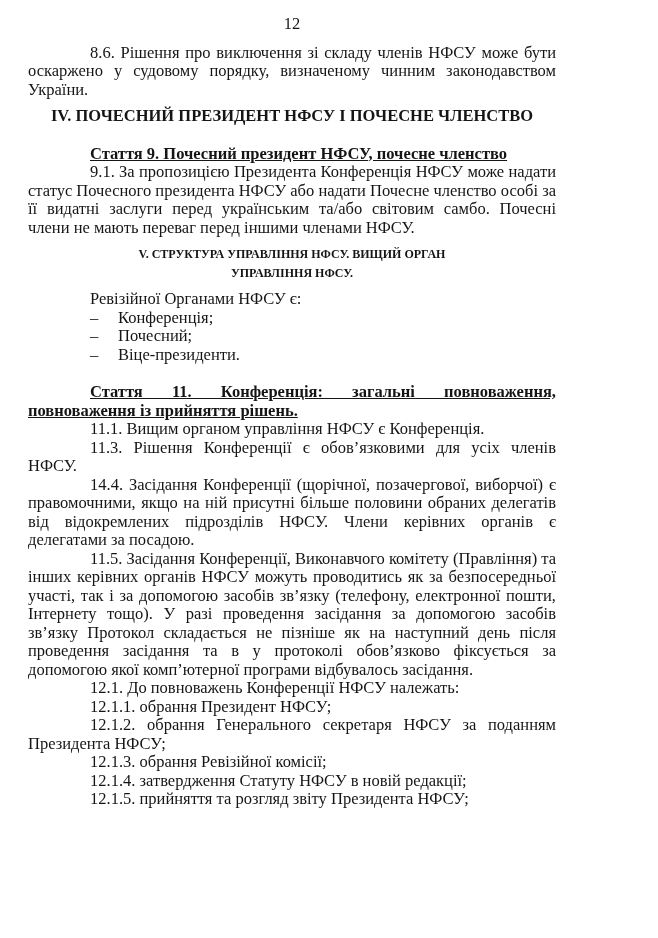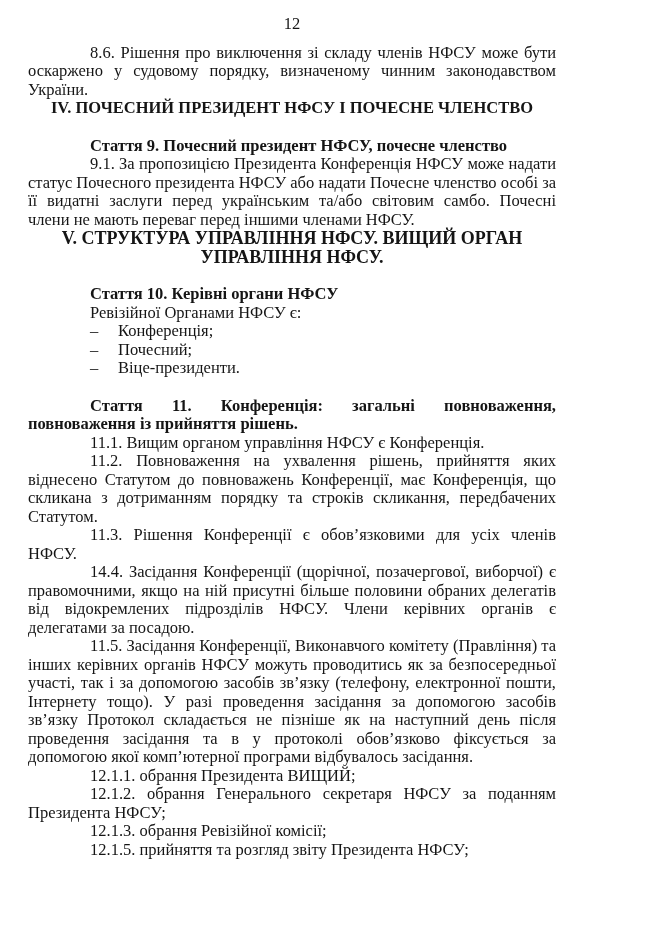--- a/index.html
+++ b/index.html
@@ -22,24 +22,24 @@
   }
   .page-number {
     text-align: center;
     margin-bottom: 10px;
   }
   .p {
     margin: 0;
     text-align: justify;
   }
   .ind { text-indent: 62px; }
-  .b { font-weight: bold; }
+  .b { font-weight: bold; text-decoration: underline; }
   .sp { margin-top: 19px; }
   .chapter {
-    margin: 0;
+    margin: 8px;
     text-align: center;
     font-weight: bold;
   }
   .chapter-line { display: block; }
   .li {
     display: flex;
     margin: 0;
     padding-left: 62px;
     text-align: left;
   }
@@ -56,26 +56,25 @@
   <div class="page-number">12</div>
 
   <p class="p ind">8.6. Рішення про виключення зі складу членів НФСУ може бути оскаржено у судовому порядку, визначеному чинним законодавством України.</p>
 
   <h2 class="chapter sp" style="font-size:16.5px;">IV. ПОЧЕСНИЙ ПРЕЗИДЕНТ НФСУ І ПОЧЕСНЕ ЧЛЕНСТВО</h2>
 
   <p class="p ind b sp">Стаття 9. Почесний президент НФСУ, почесне членство</p>
 
   <p class="p ind">9.1. За пропозицією Президента Конференція НФСУ може надати статус Почесного президента НФСУ або надати Почесне членство особі за її видатні заслуги перед українським та/або світовим самбо. Почесні члени не мають переваг перед іншими членами НФСУ.</p>
 
-  <h2 class="chapter sp" style="font-size:18px;text-align:center;">
+  <h2 class="chapter sp" style="font-size:12px;text-align:center;">
     <span class="chapter-line">V. СТРУКТУРА УПРАВЛІННЯ НФСУ. ВИЩИЙ ОРГАН</span>
     <span class="chapter-line">УПРАВЛІННЯ НФСУ.</span>
   </h2>
 
-  <p class="p ind b sp">Стаття 10. Керівні органи НФСУ</p>
 
   <p class="p" style="padding-left:62px;">Ревізійної Органами НФСУ є:</p>
 
   <div>
     <div class="li">
       <span class="dash">–</span>
       <span>Конференція;</span>
     </div>
     <div class="li">
       <span class="dash">–</span>
@@ -84,32 +83,33 @@
     <div class="li">
       <span class="dash">–</span>
       <span>Віце-президенти.</span>
     </div>
   </div>
 
   <p class="p ind b sp">Стаття 11. Конференція: загальні повноваження, повноваження із прийняття рішень.</p>
 
   <p class="p ind">11.1. Вищим органом управління НФСУ є Конференція.</p>
 
-  <p class="p ind">11.2. Повноваження на ухвалення рішень, прийняття яких віднесено Статутом до повноважень Конференції, має Конференція, що скликана з дотриманням порядку та строків скликання, передбачених Статутом.</p>
 
   <p class="p ind">11.3. Рішення Конференції є обов’язковими для усіх членів НФСУ.</p>
 
   <p class="p ind">14.4. Засідання Конференції (щорічної, позачергової, виборчої) є правомочними, якщо на ній присутні більше половини обраних делегатів від відокремлених підрозділів НФСУ. Члени керівних органів є делегатами за посадою.</p>
 
   <p class="p ind">11.5. Засідання Конференції, Виконавчого комітету (Правління) та інших керівних органів НФСУ можуть проводитись як за безпосередньої участі, так і за допомогою засобів зв’язку (телефону, електронної пошти, Інтернету тощо). У разі проведення засідання за допомогою засобів зв’язку Протокол складається не пізніше як на наступний день після проведення засідання та в у протоколі обов’язково фіксується за допомогою якої комп’ютерної програми відбувалось засідання.</p>
 
 
+  <p class="p ind">12.1. До повноважень Конференції НФСУ належать:</p>
 
-  <p class="p ind">12.1.1. обрання Президента ВИЩИЙ;</p>
+  <p class="p ind">12.1.1. обрання Президент НФСУ;</p>
 
   <p class="p ind">12.1.2. обрання Генерального секретаря НФСУ за поданням Президента НФСУ;</p>
 
   <p class="p ind">12.1.3. обрання Ревізійної комісії;</p>
 
+  <p class="p ind">12.1.4. затвердження Статуту НФСУ в новій редакції;</p>
 
   <p class="p ind">12.1.5. прийняття та розгляд звіту Президента НФСУ;</p>
 
 </div>
 
 </body></html>

